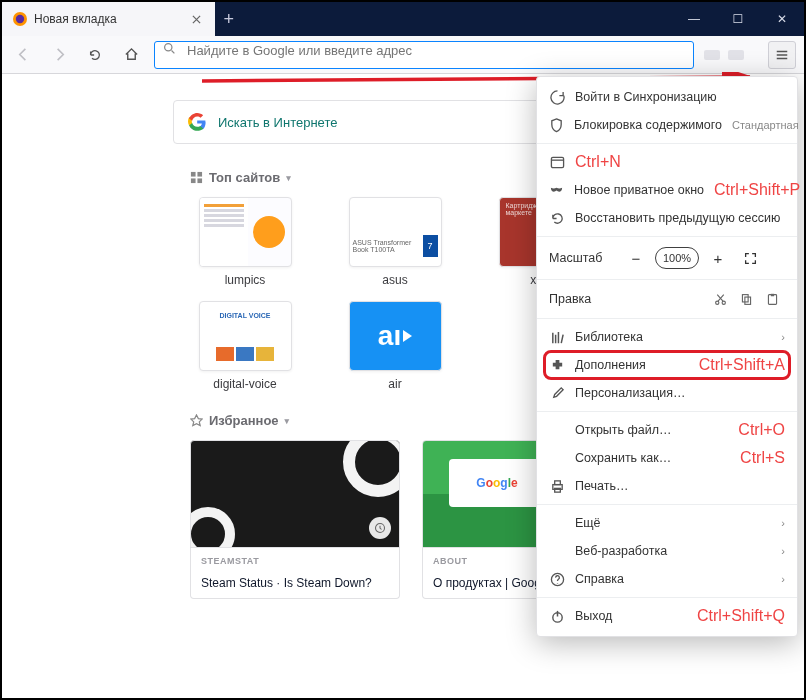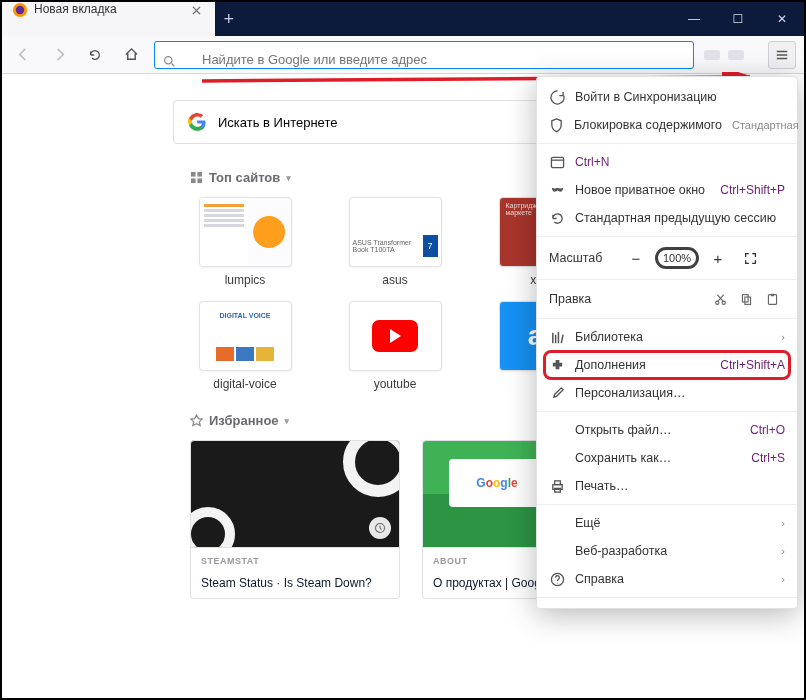--- a/index.html
+++ b/index.html
@@ -17,43 +17,43 @@
   --pinned-bg:#f0f0f2;
   --shadow:rgba(0,0,0,.28);
   --menu-border:#e1e1e4;
   --divider:#eceef0;
   --arrow:#de1d28;
 }
 *{box-sizing:border-box;font-family:"Segoe UI",Arial,sans-serif;}
 html,body{margin:0;padding:0;background:#fff;color:var(--text);}
 #frame{width:806px;height:700px;border:2px solid #000;position:relative;overflow:hidden;}
 #titlebar{height:34px;background:var(--titlebar);display:flex;align-items:stretch;color:#e8e8f2;}
-.tab{display:flex;gap:6px;padding:0 10px;font-size:12px;}
+.tab{display:flex;align-items:center;gap:6px;padding:15px 10px;font-size:12px;}
 .tab.active{background:var(--tab-active);color:#333;}
 .favicon{width:16px;height:16px;display:inline-block;}
 .tab-close{width:16px;height:16px;display:flex;align-items:center;justify-content:center;color:#666;border-radius:3px;}
 .new-tab-btn{display:flex;align-items:center;justify-content:center;width:28px;color:#c7c9dc;font-size:18px;}
 #window-controls{margin-left:auto;display:flex;}
 .win-btn{width:44px;display:flex;align-items:center;justify-content:center;font-size:12px;color:#d8dbe8;}
 
 #toolbar{height:38px;background:var(--toolbar);border-bottom:1px solid var(--border);display:flex;align-items:center;padding:0 8px;gap:10px;}
 .nav-btn{width:26px;height:26px;display:flex;align-items:center;justify-content:center;color:#555;border-radius:3px;}
 .nav-btn.disabled{color:#bfbfc4;}
-.urlbar{flex:1;height:28px;border:1px solid var(--url-focus);border-radius:3px;display:flex;align-items:flex-end;background:#fff;padding:0 8px;gap:24px;}
+.urlbar{flex:1;height:28px;border:1px solid var(--url-focus);border-radius:3px;display:flex;align-items:flex-start;background:#fff;padding:0 8px;gap:9px;}
 .urlbar input{flex:1;border:none;outline:none;font-size:13px;color:#888;background:transparent;}
 .toolbar-right-placeholder{width:54px;height:14px;display:flex;gap:8px;align-items:center;}
 .hidden-icon{width:16px;height:10px;background:#d8d8df;border-radius:2px;opacity:.7;}
 .hamburger-btn{width:28px;height:28px;border:1px solid #cfcfd6;border-radius:3px;display:flex;align-items:center;justify-content:center;background:#f1f1f3;}
 
 #content{position:absolute;left:0;right:0;top:72px;bottom:0;background:#fff;overflow:hidden;}
 .content-inner{padding:26px 0 0 0;}
 .search-row{width:460px;margin:0 auto 26px auto;}
 .search-box{height:44px;border:1px solid var(--tile-border);border-radius:4px;background:var(--tile-bg);display:flex;align-items:center;padding:0 14px;gap:12px;}
 .g-logo{width:18px;height:18px;}
-.search-box-text{color:#000000;font-size:13px;}
+.search-box-text{color:#0f766e;font-size:13px;}
 
 .section{width:480px;margin:0 auto 22px 188px;}
 .section-label{display:flex;align-items:center;gap:6px;color:#6b6b70;font-size:13px;font-weight:600;margin-bottom:12px;}
 .caret{font-size:9px;color:#9a9aa0;}
 
 .tiles{display:flex;gap:40px;}
 .tile{width:110px;display:flex;flex-direction:column;align-items:center;gap:6px;}
 .tile-thumb{width:93px;height:70px;border:1px solid var(--tile-border);border-radius:4px;background:#fcfcff;box-shadow:0 1px 3px rgba(0,0,0,.06);display:flex;align-items:center;justify-content:center;font-size:10px;color:#888;overflow:hidden;}
 .tile-label{font-size:12px;color:var(--tile-text);}
 
@@ -65,28 +65,28 @@
 .high-title{font-size:12px;color:#0f172a;margin-top:10px;}
 
 .highlights-row{display:flex;gap:22px;}
 
 
 #menu{position:absolute;right:6px;top:74px;width:262px;background:#fff;border:1px solid var(--menu-border);box-shadow:0 6px 30px var(--shadow);border-radius:4px;font-size:12.5px;color:#333;padding:6px 0;}
 #menu .row{display:flex;align-items:center;height:28px;padding:0 12px;gap:10px;}
 #menu .row .icon-slot{width:16px;height:16px;display:flex;align-items:center;justify-content:center;color:#555;}
 #menu .row .icon-slot svg{width:15px;height:15px;}
 #menu .row .lbl{flex:1;white-space:nowrap;}
-#menu .row .short{color:#701a75;font-size:12px;}
+#menu .row .short{color:#ef4444;font-size:16px;}
 #menu .row .trail{color:#888;font-size:11px;margin-left:auto;}
 #menu .sep{height:1px;background:var(--divider);margin:4px 0;}
 
 .zoom-row{display:flex;align-items:center;height:34px;padding:0 12px;gap:6px;}
 .zoom-lbl{width:68px;font-size:12.5px;}
 .zoom-btn{width:26px;height:24px;display:flex;align-items:center;justify-content:center;font-size:15px;color:#333;}
-.zoom-pct{width:44px;height:22px;border:3px solid #404040;border-radius:11px;font-size:11px;display:flex;align-items:center;justify-content:center;}
+.zoom-pct{width:44px;height:22px;border:1px solid #404040;border-radius:11px;font-size:11px;display:flex;align-items:center;justify-content:center;}
 
 .edit-row{display:flex;align-items:center;height:30px;padding:0 12px;gap:0;}
 .edit-lbl{width:68px;font-size:12.5px;}
 .edit-btn{width:26px;height:24px;display:flex;align-items:center;justify-content:center;color:#666;margin-left:auto;}
 .edit-btn + .edit-btn{margin-left:0;}
 
 #addons-callout{position:absolute;left:6px;right:6px;border:3px solid var(--arrow);border-radius:8px;height:30px;pointer-events:none;}
 
 #arrow{position:absolute;left:200px;top:70px;width:560px;height:18px;pointer-events:none;}
 
@@ -261,28 +261,20 @@
                 <div class="ln"></div>
               <div class="pics">
                   <div class="pic"></div>
                   <div class="pic" style="background:#3a78c2"></div>
                   <div class="pic" style="background:#e7b43a"></div>
                 </div>
             </div>
             <div class="tile-label">digital-voice</div>
           </div>
           <div class="tile">
-            <div class="tile-thumb thumb-yt">
-              <div class="yt">
-                  <div class="tri"></div>
-                </div>
-            </div>
-            <div class="tile-label">youtube</div>
-          </div>
-          <div class="tile">
             <div class="tile-thumb thumb-air">
               <span>aı</span>
                 <span class="play"></span>
             </div>
             <div class="tile-label">air</div>
           </div>
         </div>
       </div>
 
       <div class="section">
@@ -379,21 +371,21 @@
         </span>
       <span class="lbl">Новое приватное окно</span>
         <span class="short">Ctrl+Shift+P</span>
     </div>
     <div class="row">
       <span class="icon-slot">
           <svg viewBox="0 0 16 16">
             <path d="M3 8a5 5 0 1 1 1.6 3.7M3 8V4M3 8h4" fill="none" stroke="#555" stroke-width="1.4"></path>
           </svg>
         </span>
-      <span class="lbl">Стандартная предыдущую сессию</span>
+      <span class="lbl">Восстановить предыдущую сессию</span>
     </div>
     <div class="sep"></div>
     <div class="zoom-row">
       <span class="zoom-lbl">Масштаб</span>
       <div class="zoom-btn">−</div>
       <div class="zoom-pct">100%</div>
       <div class="zoom-btn">+</div>
       <div class="zoom-btn">
         <svg viewBox="0 0 16 16" width="13" height="13">
             <path d="M2 6V2h4M14 6V2h-4M2 10v4h4M14 10v4h-4" fill="none" stroke="#333" stroke-width="1.6"></path>
@@ -491,15 +483,25 @@
       <span class="icon-slot">
           <svg viewBox="0 0 16 16">
             <circle cx="8" cy="8" r="6.5" fill="none" stroke="#555" stroke-width="1.4"></circle>
             <path d="M6 6a2 2 0 1 1 3 1.7c-.7.5-1 1-1 1.8M8 12v.5" fill="none" stroke="#555" stroke-width="1.4"></path>
           </svg>
         </span>
       <span class="lbl">Справка</span>
         <span class="trail">›</span>
     </div>
     <div class="sep"></div>
+    <div class="row">
+      <span class="icon-slot">
+          <svg viewBox="0 0 16 16">
+            <circle cx="8" cy="9" r="5" fill="none" stroke="#555" stroke-width="1.5"></circle>
+            <path d="M8 2v6" stroke="#555" stroke-width="1.6"></path>
+          </svg>
+        </span>
+      <span class="lbl">Выход</span>
+        <span class="short">Ctrl+Shift+Q</span>
+    </div>
   </div>
 
 </div>
 
 </body></html>

